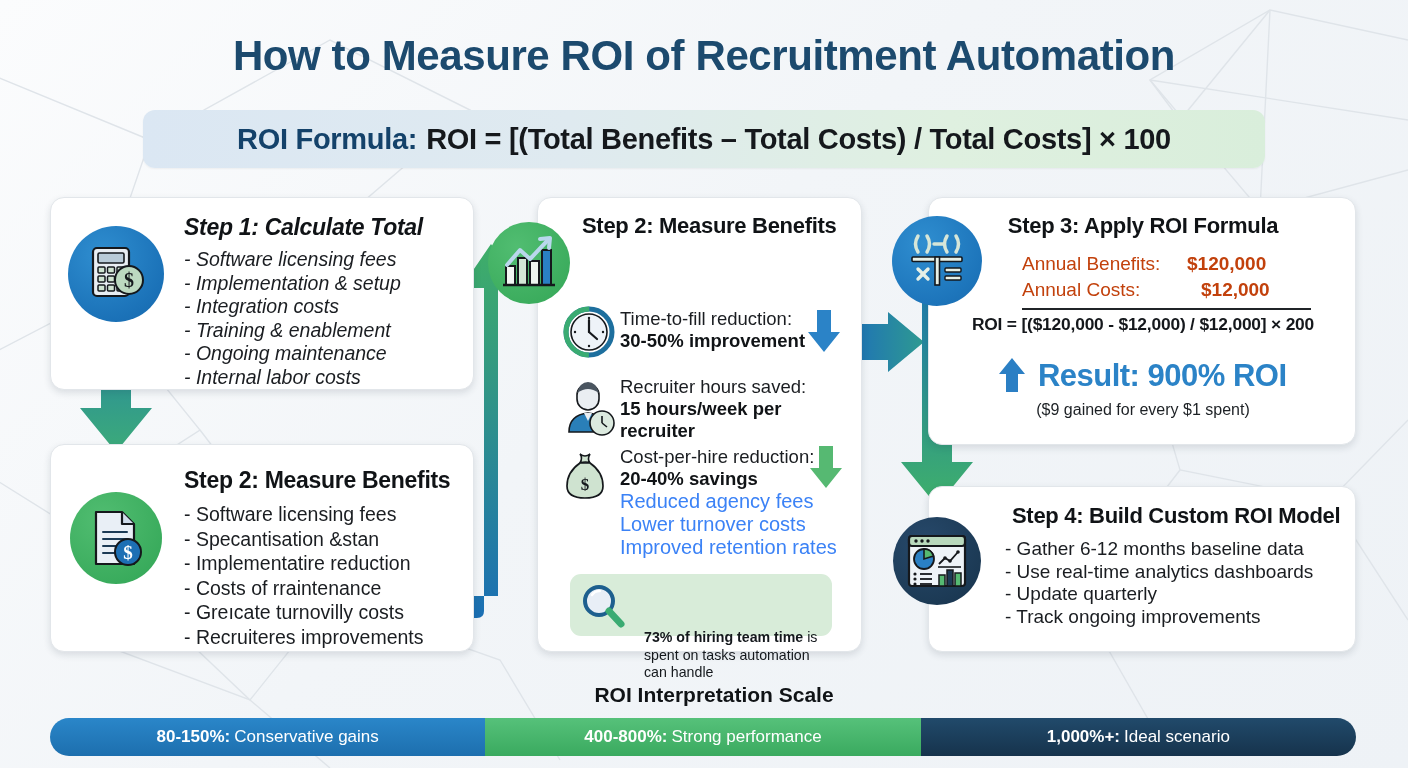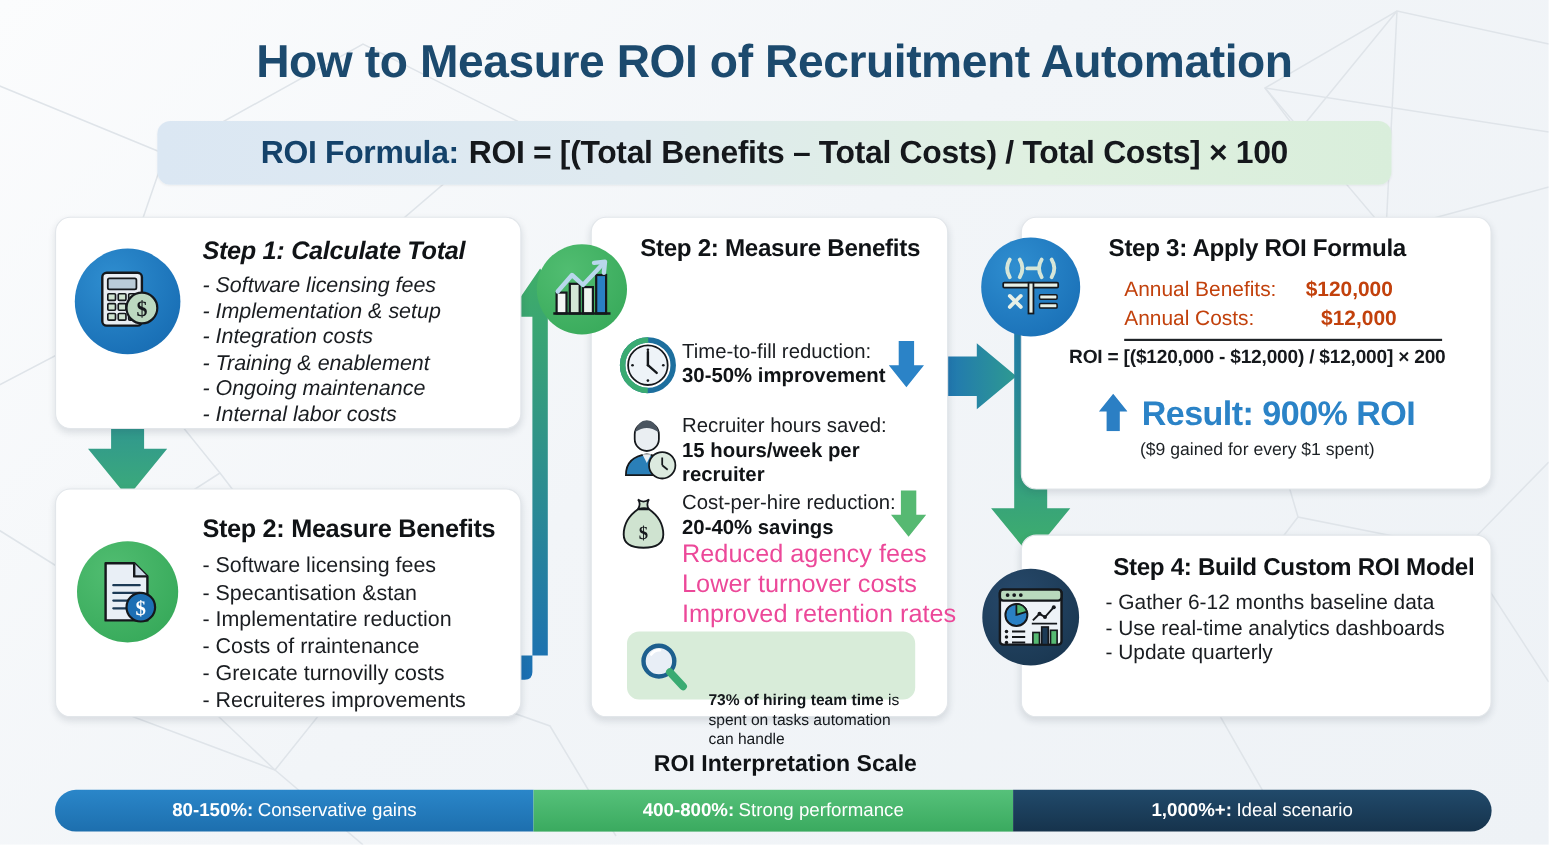--- a/index.html
+++ b/index.html
@@ -64,21 +64,21 @@
 
   #pill-metrics {
     position: absolute; left: 41px; top: 54px; height: 31px; padding: 0 15px;
     background: #d8ecd9; border-radius: 16px;
     display:flex; align-items:center;
     font-size: 19px; color: #15181c;
   }
   .metric-row { position: absolute; }
   .metric-label { font-size: 18.5px; color:#1a1d21; white-space:nowrap; }
   .metric-strong { font-size: 18.5px; font-weight: 700; color:#101316; white-space:nowrap; }
-  .metric-plain { font-size: 23px; color:#ec4899; white-space:nowrap; }
+  .metric-plain { font-size: 20px; color:#3b82f6; white-space:nowrap; }
 
   #stat-box {
     position: absolute; left: 32px; top: 376px; width: 262px; height: 62px;
     background: #d8ecd9; border-radius: 11px;
   }
   #stat-box .stat-text {
     position:absolute; left: 74px; top: 8px; width: 178px;
     font-size: 14.2px; line-height: 17.5px; color: #14181c; margin-top: 47px;
   }
   #stat-box .stat-text b { font-weight: 700; }
@@ -319,20 +319,21 @@
     </div>
     <div id="result-sub">($9 gained for every $1 spent)</div>
   </div>
 
   <div id="card5" class="card">
     <div class="card-title">Step 4: Build Custom ROI Model</div>
     <div class="bullets">
       <div>- Gather 6-12 months baseline data</div>
       <div>- Use real-time analytics dashboards</div>
       <div>- Update quarterly</div>
+      <div>- Track ongoing improvements</div>
     </div>
   </div>
 
   <div id="badge1" class="badge">
     <svg width="62" height="62" viewBox="0 0 62 62">
       <rect x="8" y="5" width="36" height="48" rx="4" fill="#e9eef3" stroke="#15181c" stroke-width="2.2"></rect>
       <rect x="13" y="10" width="26" height="10" rx="1.5" fill="#b9cbd8" stroke="#15181c" stroke-width="1.6"></rect>
       <g fill="#cfe3d0" stroke="#15181c" stroke-width="1.5">
         <rect x="13" y="24" width="7" height="6" rx="1"></rect>
           <rect x="22.5" y="24" width="7" height="6" rx="1"></rect>

